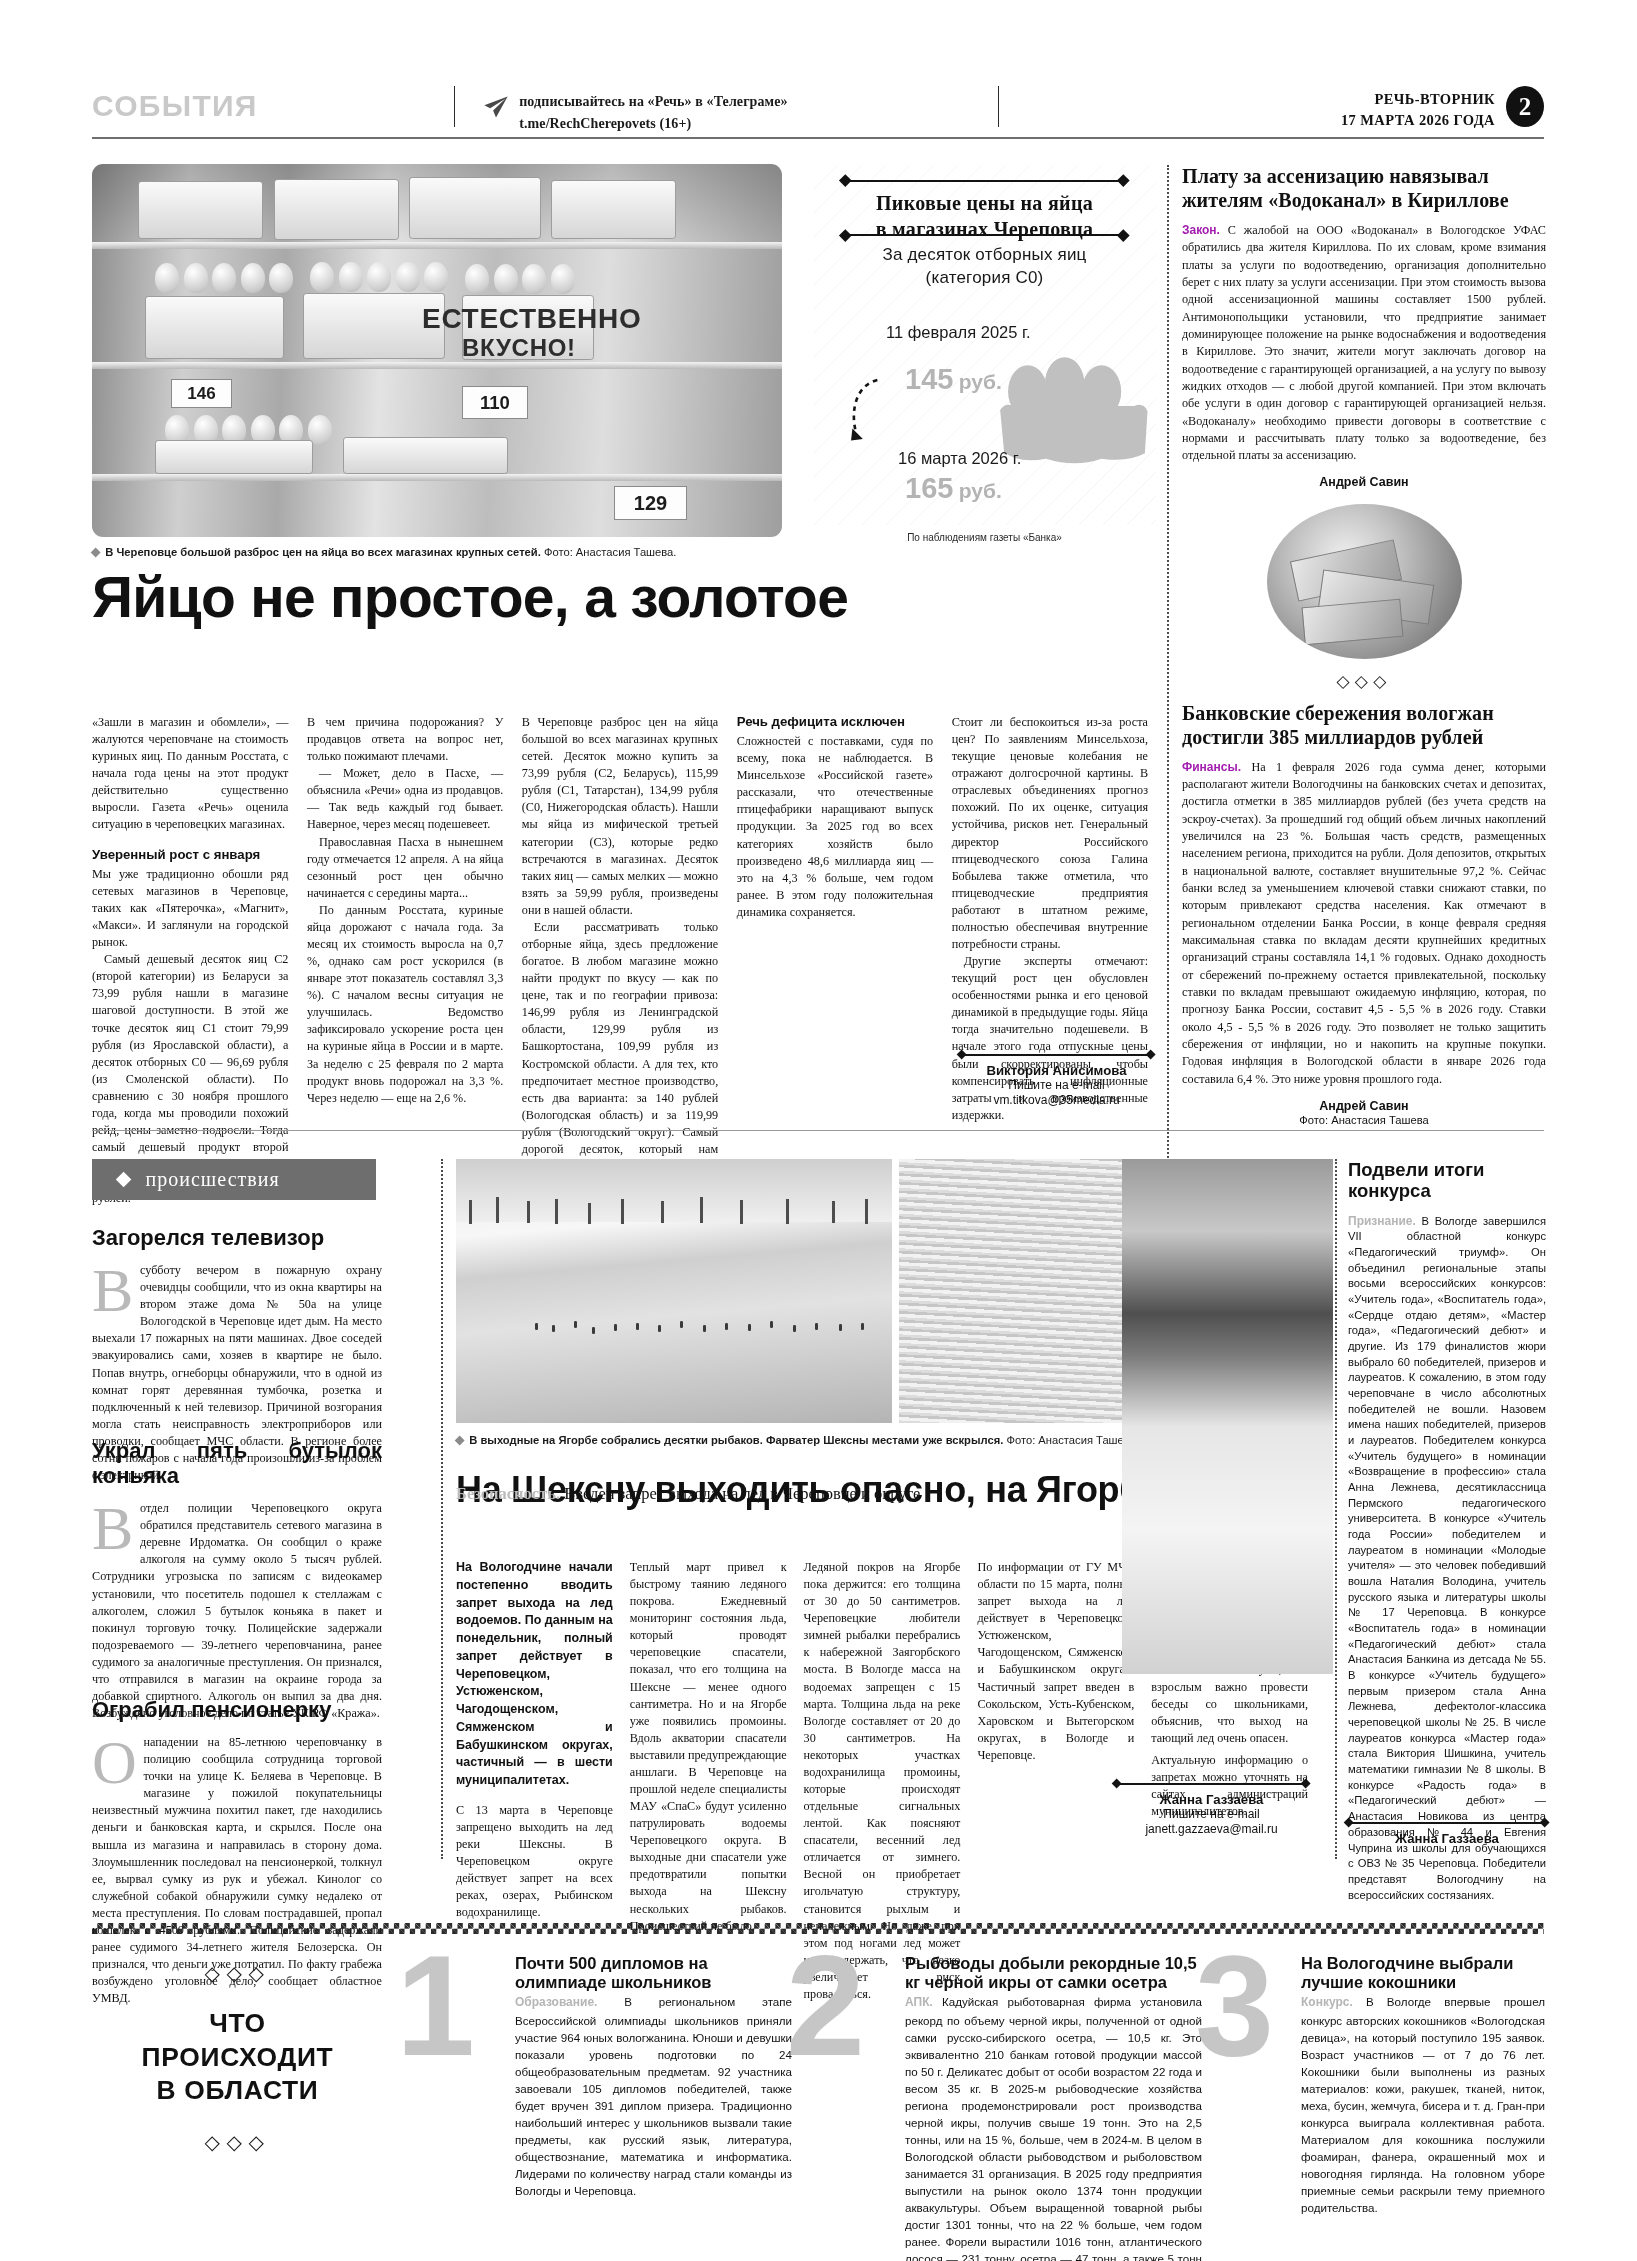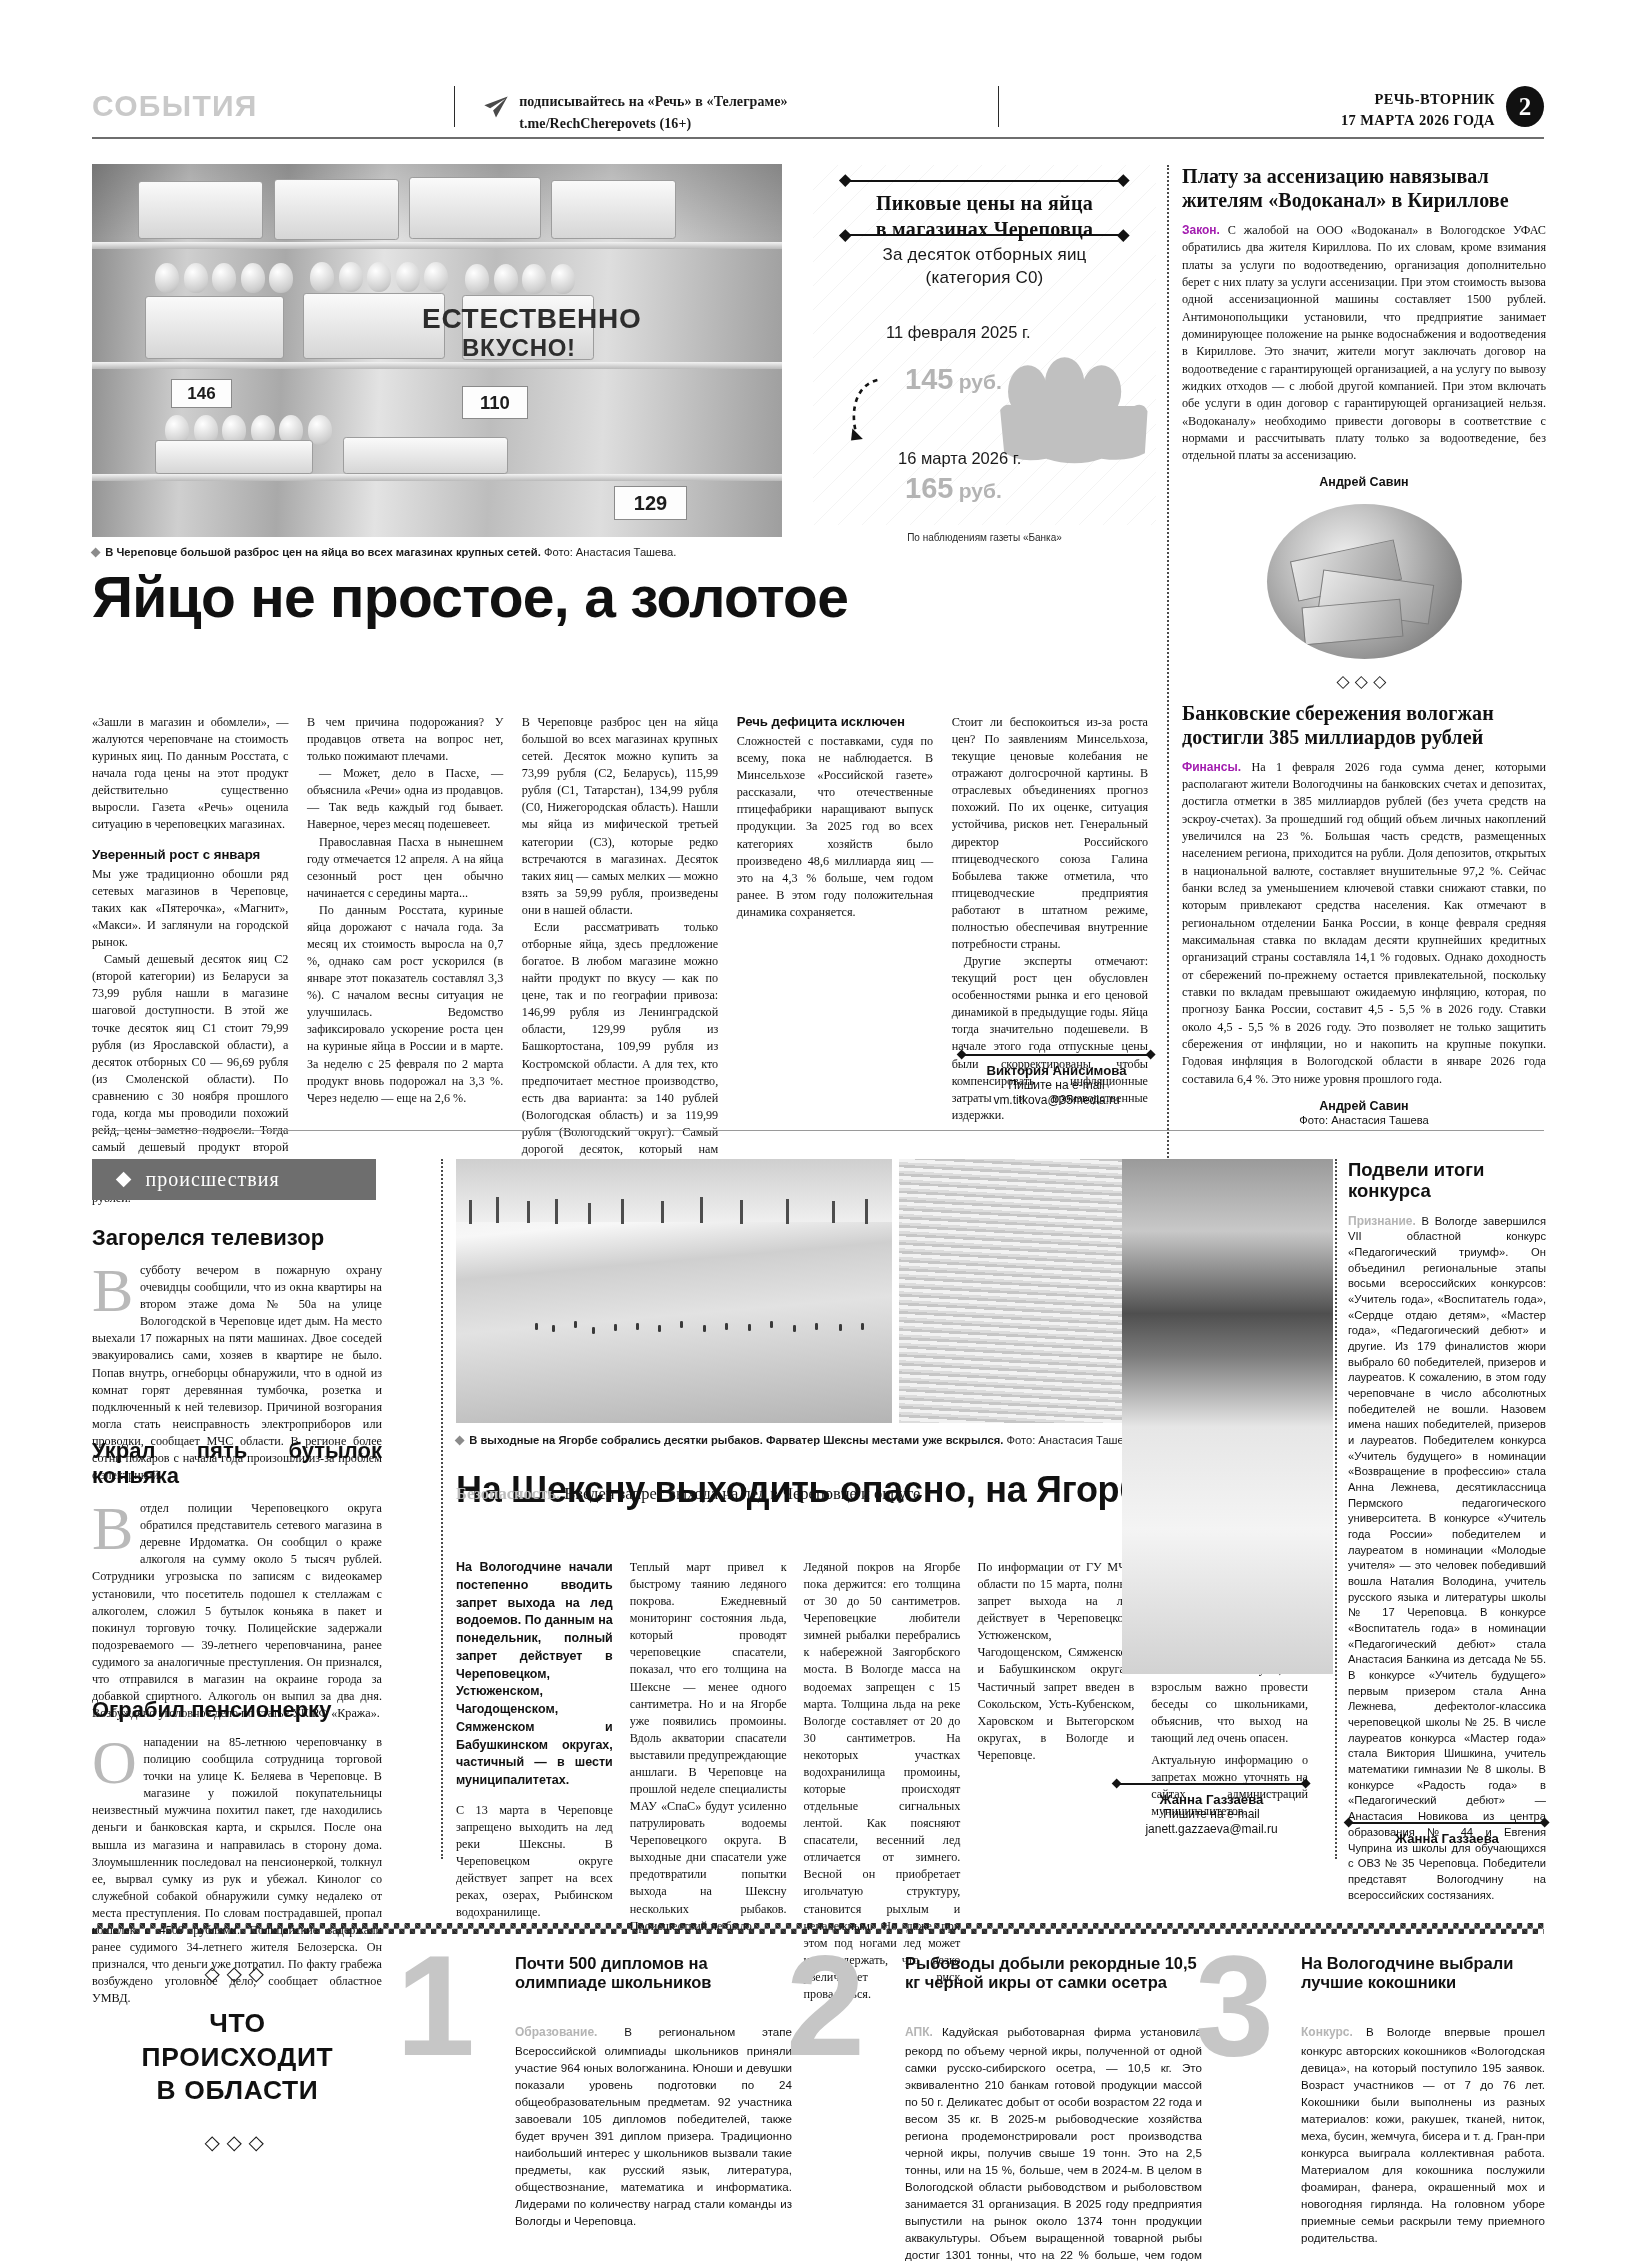--- a/index.html
+++ b/index.html
@@ -36,20 +36,21 @@
   }
   .mast-rule { position: absolute; left: 0; top: 51px; width: 1452px; height: 2px; background: #6e6e6e; }
 
   
   .photo-main {
     position: absolute; left: 92px; top: 164px; width: 690px; height: 373px;
     background:
       linear-gradient(180deg, rgba(0,0,0,.18), rgba(0,0,0,0) 20%),
       linear-gradient(92deg, #8e8e8e 0%, #cfcfcf 14%, #a9a9a9 28%, #e3e3e3 42%, #bdbdbd 58%, #dedede 74%, #9e9e9e 100%);
     overflow: hidden;
+    border-radius: 11px;
   }
   .shelf { position:absolute; left:0; right:0; background: linear-gradient(180deg,#f3f3f3,#b9b9b9); }
   .shelf.s1 { top: 78px; height: 6.6px; }
   .shelf.s2 { top: 198px; height: 6.6px; }
   .shelf.s3 { top: 310px; height: 6.6px; }
   .carton { position:absolute; background: linear-gradient(180deg,#fafafa,#d6d6d6); border:1.3px solid #9d9d9d; border-radius: 3.3px; }
   .eggrow { position:absolute; display:flex; gap:4.6px; }
   .egg { width: 24px; height: 30px; background: radial-gradient(circle at 36% 30%, #fff, #cecece 70%, #ababab); border-radius: 50% 50% 46% 46%; }
   .pricetag { position:absolute; background:#fdfdfd; border:0.7px solid #8a8a8a; font-family:"Liberation Sans",sans-serif;
      font-weight:700; color:#1c1c1c; display:flex; align-items:center; justify-content:center; }
@@ -203,21 +204,21 @@
   .bot-label .dias { font-size:20px; letter-spacing:6.6px; color:#161616; }
   .bot-label .t {
     font-family:"Liberation Sans", sans-serif; font-weight:700; font-size:26.4px; line-height:1.26;
     letter-spacing:0.7px; margin: 22.4px 0 22.4px 0;
   }
   .bot-item { position:absolute; top:1954px; }
   .bot-num {
     position:absolute; top:-5.3px; left:0;
     font-family:"Liberation Sans", sans-serif; font-weight:700; font-size:142px; line-height:.8; color:#c6c6c6;
   }
-  .bot-h { font-family:"Liberation Sans", sans-serif; font-weight:700; font-size:16.5px; line-height:1.18; margin-bottom:30px; }
+  .bot-h { font-family:"Liberation Sans", sans-serif; font-weight:700; font-size:16.5px; line-height:1.18; margin-bottom:0; }
   .bot-body { font-family:"Liberation Sans", sans-serif; font-size:11.6px; line-height:1.47; text-align:justify; hyphens:auto; }
   .bot-body .rubric { color:#b5b5b5; }
 </style>
 </head>
 <body>
 
 <div class="page">
 
   <div class="masthead">
     <div class="mast-section">СОБЫТИЯ</div>

